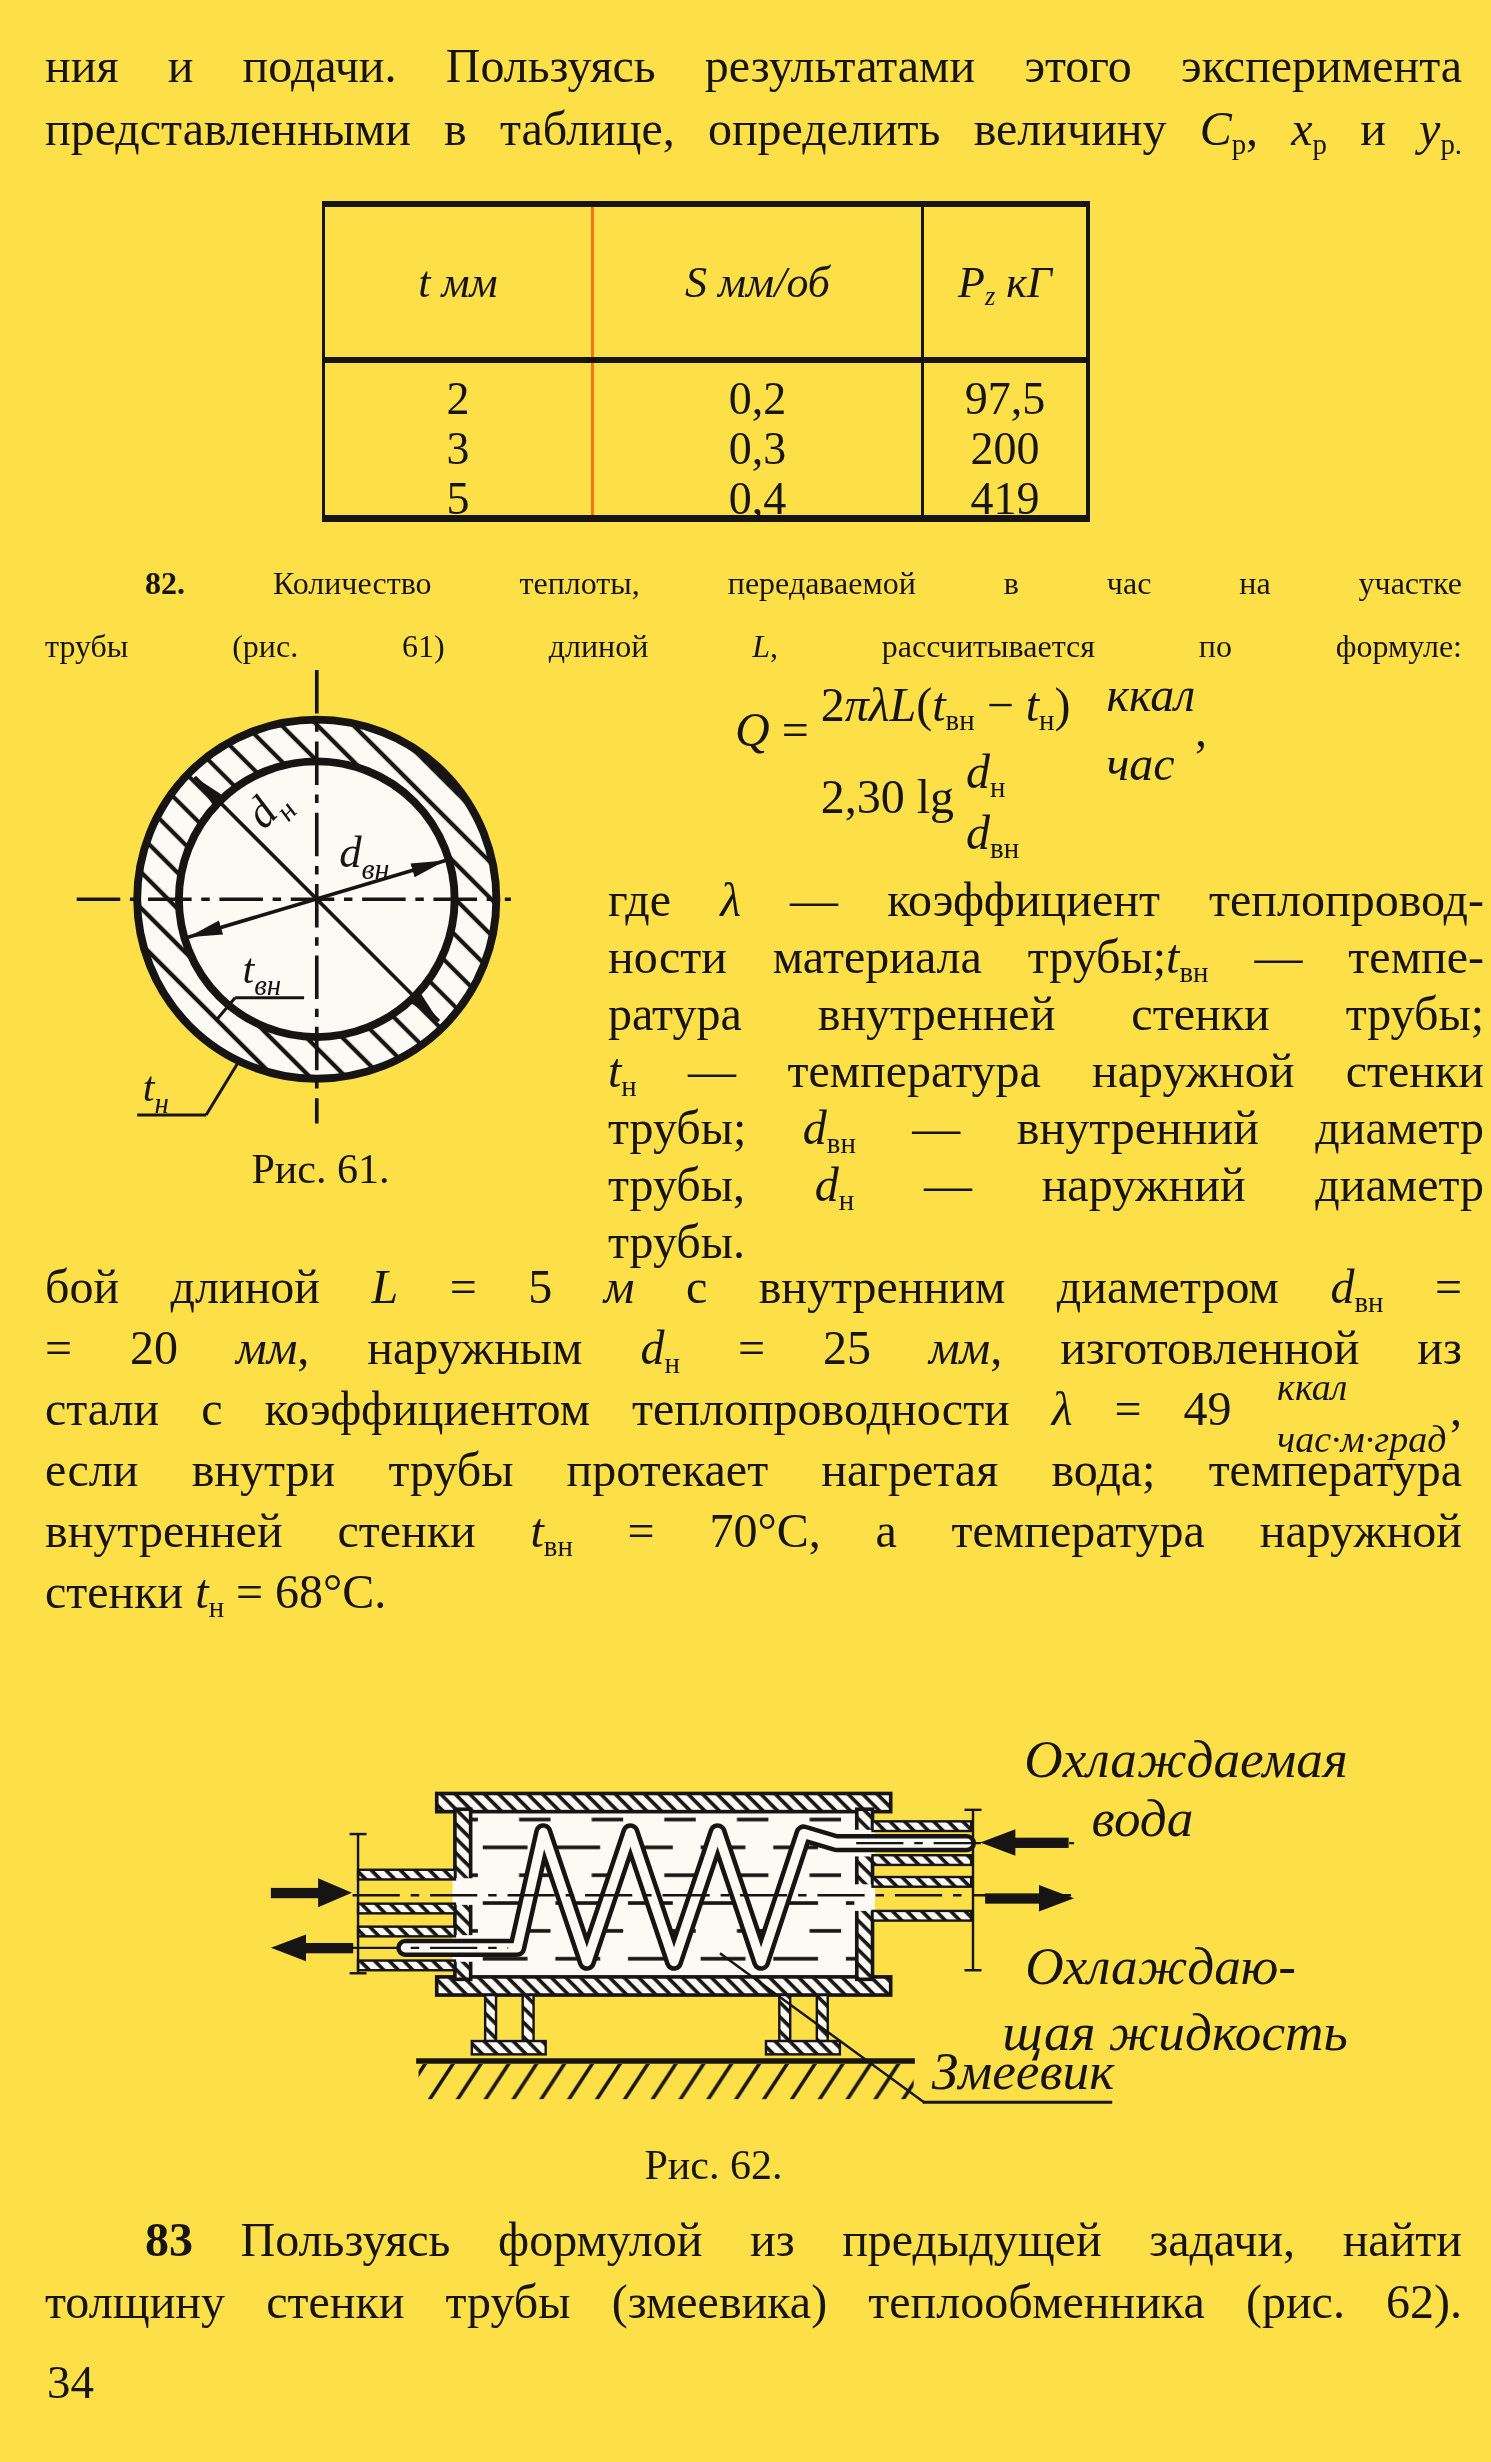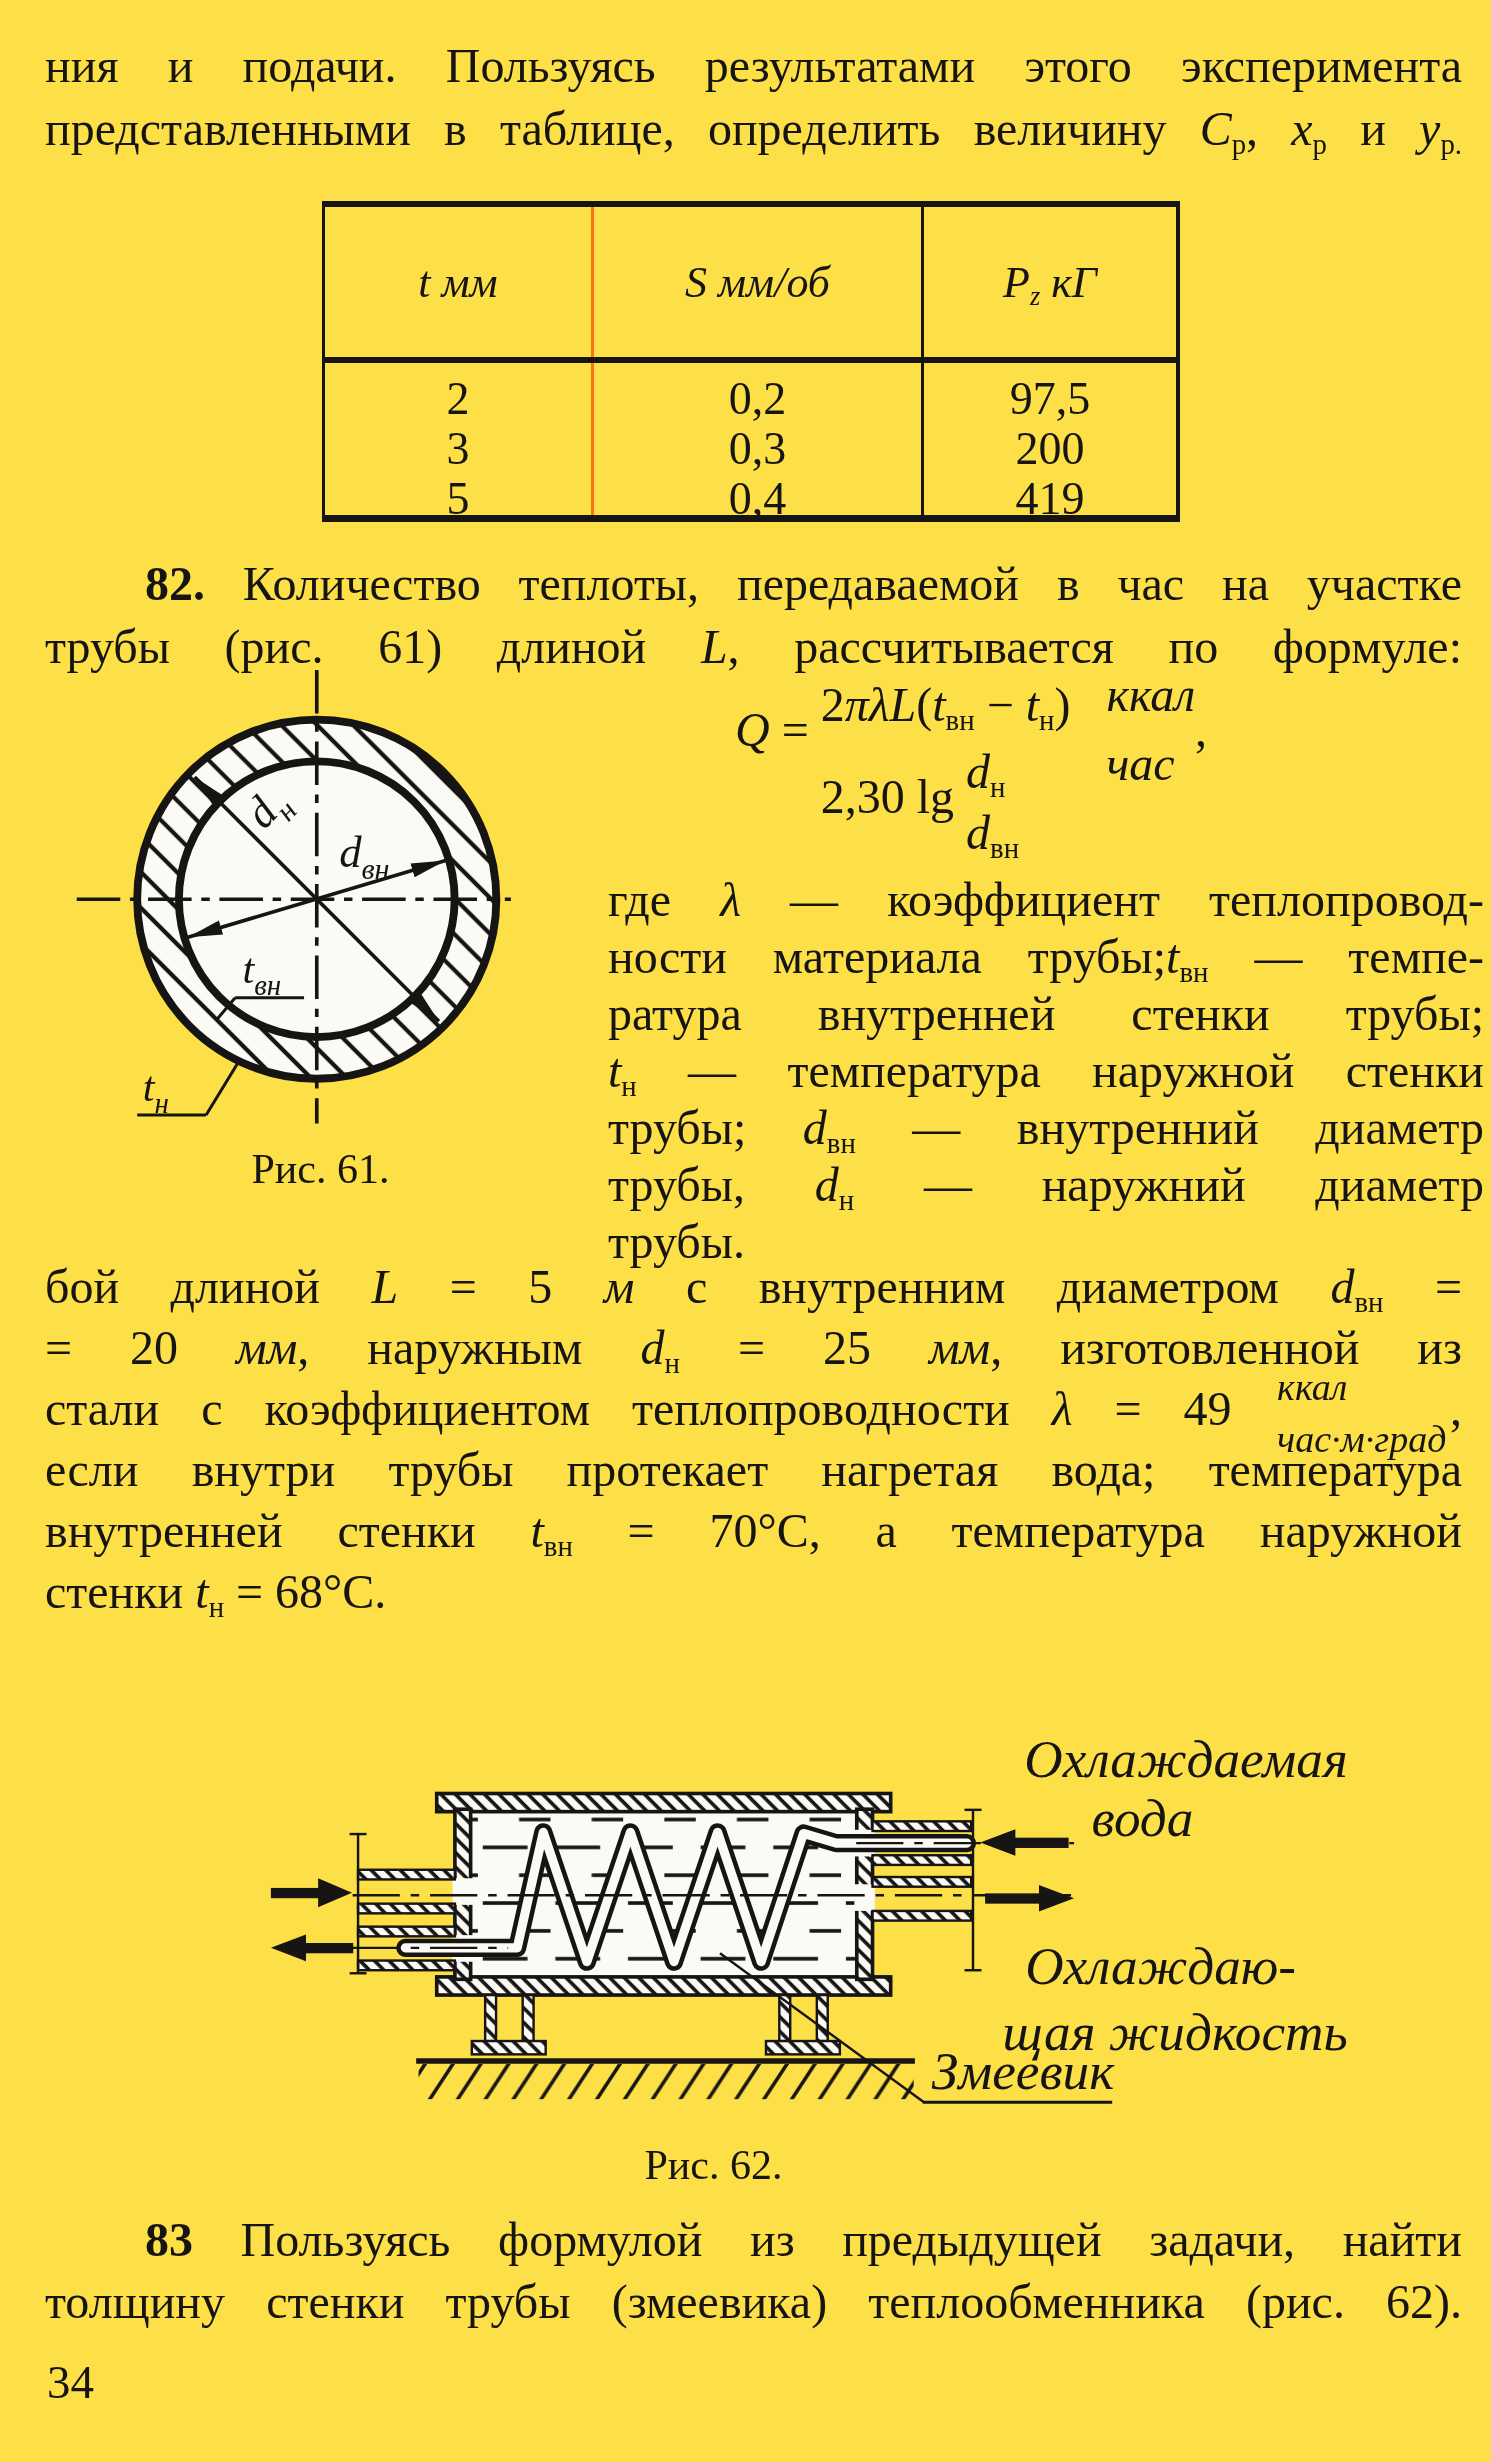--- a/index.html
+++ b/index.html
@@ -36,36 +36,36 @@
   #formula{font-size:48px;}
   #formula .frac.units .fbar{margin:4.8px 0;}
 
   
   .tline .frac{font-size:38px;margin:-42px 3.6px;vertical-align:middle;}
   .tline .frac .fbar{height:3.6px;margin:2.4px 0;}
 
   
   #intro{left:45px;top:34px;width:1417px;font-size:48px;}
   #intro .tline{line-height:63px;}
-  #p82{left:45px;top:552px;width:1417px;font-size:48px;}
+  #p82{left:45px;top:552px;width:1417px;font-size:32px;}
   #p82 .tline{line-height:63px;}
   #where{left:608px;top:871px;width:876px;font-size:48px;}
   #where .tline{line-height:57px;}
   #determine{left:45px;top:1256px;width:1417px;font-size:48px;}
   #determine .tline{line-height:61px;}
   #p83{left:45px;top:2209px;width:1417px;font-size:48px;}
   #p83 .tline{line-height:62px;}
   #pageno{left:47px;top:2355px;font-size:47px;}
   .caption{position:absolute;text-align:center;text-align-last:center;font-size:42px;}
   #cap61{left:169px;top:1145px;width:303px;}
   #cap62{left:526px;top:2141px;width:375px;}
 
   
   #tbl{
-    position:absolute;left:322px;top:201px;width:858px;box-sizing:border-box;
+    position:absolute;left:322px;top:201px;width:768px;box-sizing:border-box;
     border-top:6.7px solid #171513;border-bottom:7.3px solid #171513;
     border-left:3px solid #171513;border-right:4.8px solid #171513;
   }
   .thead{display:flex;height:150px;border-bottom:6.7px solid #171513;}
   .tbody{display:flex;height:152px;}
   .tcol{box-sizing:border-box;display:flex;flex-direction:column;align-items:center;}
   .tcol.c1{flex:0 0 266px;}
   .tcol.c2{flex:0 0 330px;border-left:3px solid #f97316;}
   .tcol.c3{flex:1 1 auto;border-left:3px solid #171513;}
   .th{margin:auto;font-size:44px;white-space:pre;}

